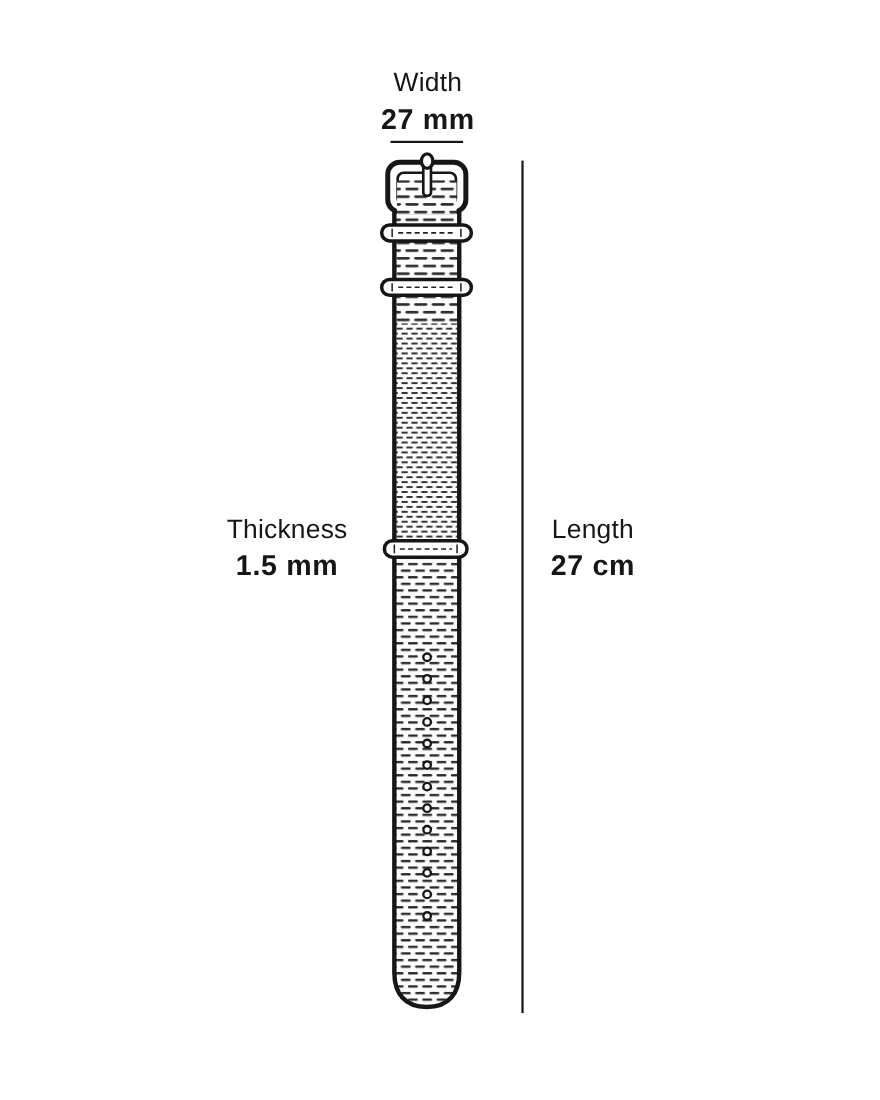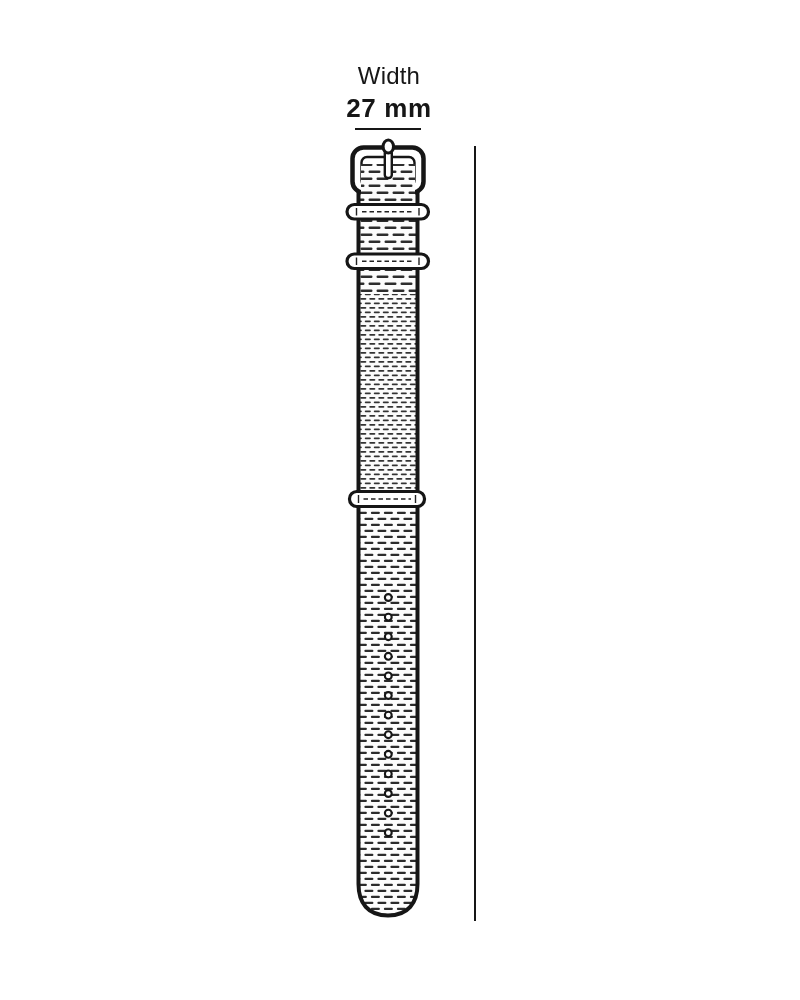--- a/index.html
+++ b/index.html
@@ -24,21 +24,29 @@
 <div class="stage">
 
   <div class="dim-group width-group">
     <div class="dim-label">Width</div>
     <div class="dim-value">27 mm</div>
   </div>
   <div class="hline"></div>
 
   <div class="vline"></div>
 
+  <div class="dim-group thickness-group">
+    <div class="dim-label">Thickness</div>
+    <div class="dim-value">1.5 mm</div>
+  </div>
 
+  <div class="dim-group length-group">
+    <div class="dim-label">Length</div>
+    <div class="dim-value">27 cm</div>
+  </div>
 
   <svg class="strap" width="120" height="800" viewBox="330 130 120 800" xmlns="http://www.w3.org/2000/svg">
     <defs>
 
       <pattern id="ribs" width="16" height="14" patternUnits="userSpaceOnUse">
         <rect width="16" height="14" fill="#fcfcfc"></rect>
         <rect x="0.5" y="2.6" width="12" height="2.4" rx="1.2" fill="#2d2d2d"></rect>
         <rect x="8.5" y="9.6" width="12" height="2.4" rx="1.2" fill="#2d2d2d"></rect>
         <rect x="-7.5" y="9.6" width="12" height="2.4" rx="1.2" fill="#2d2d2d"></rect>
       </pattern>

